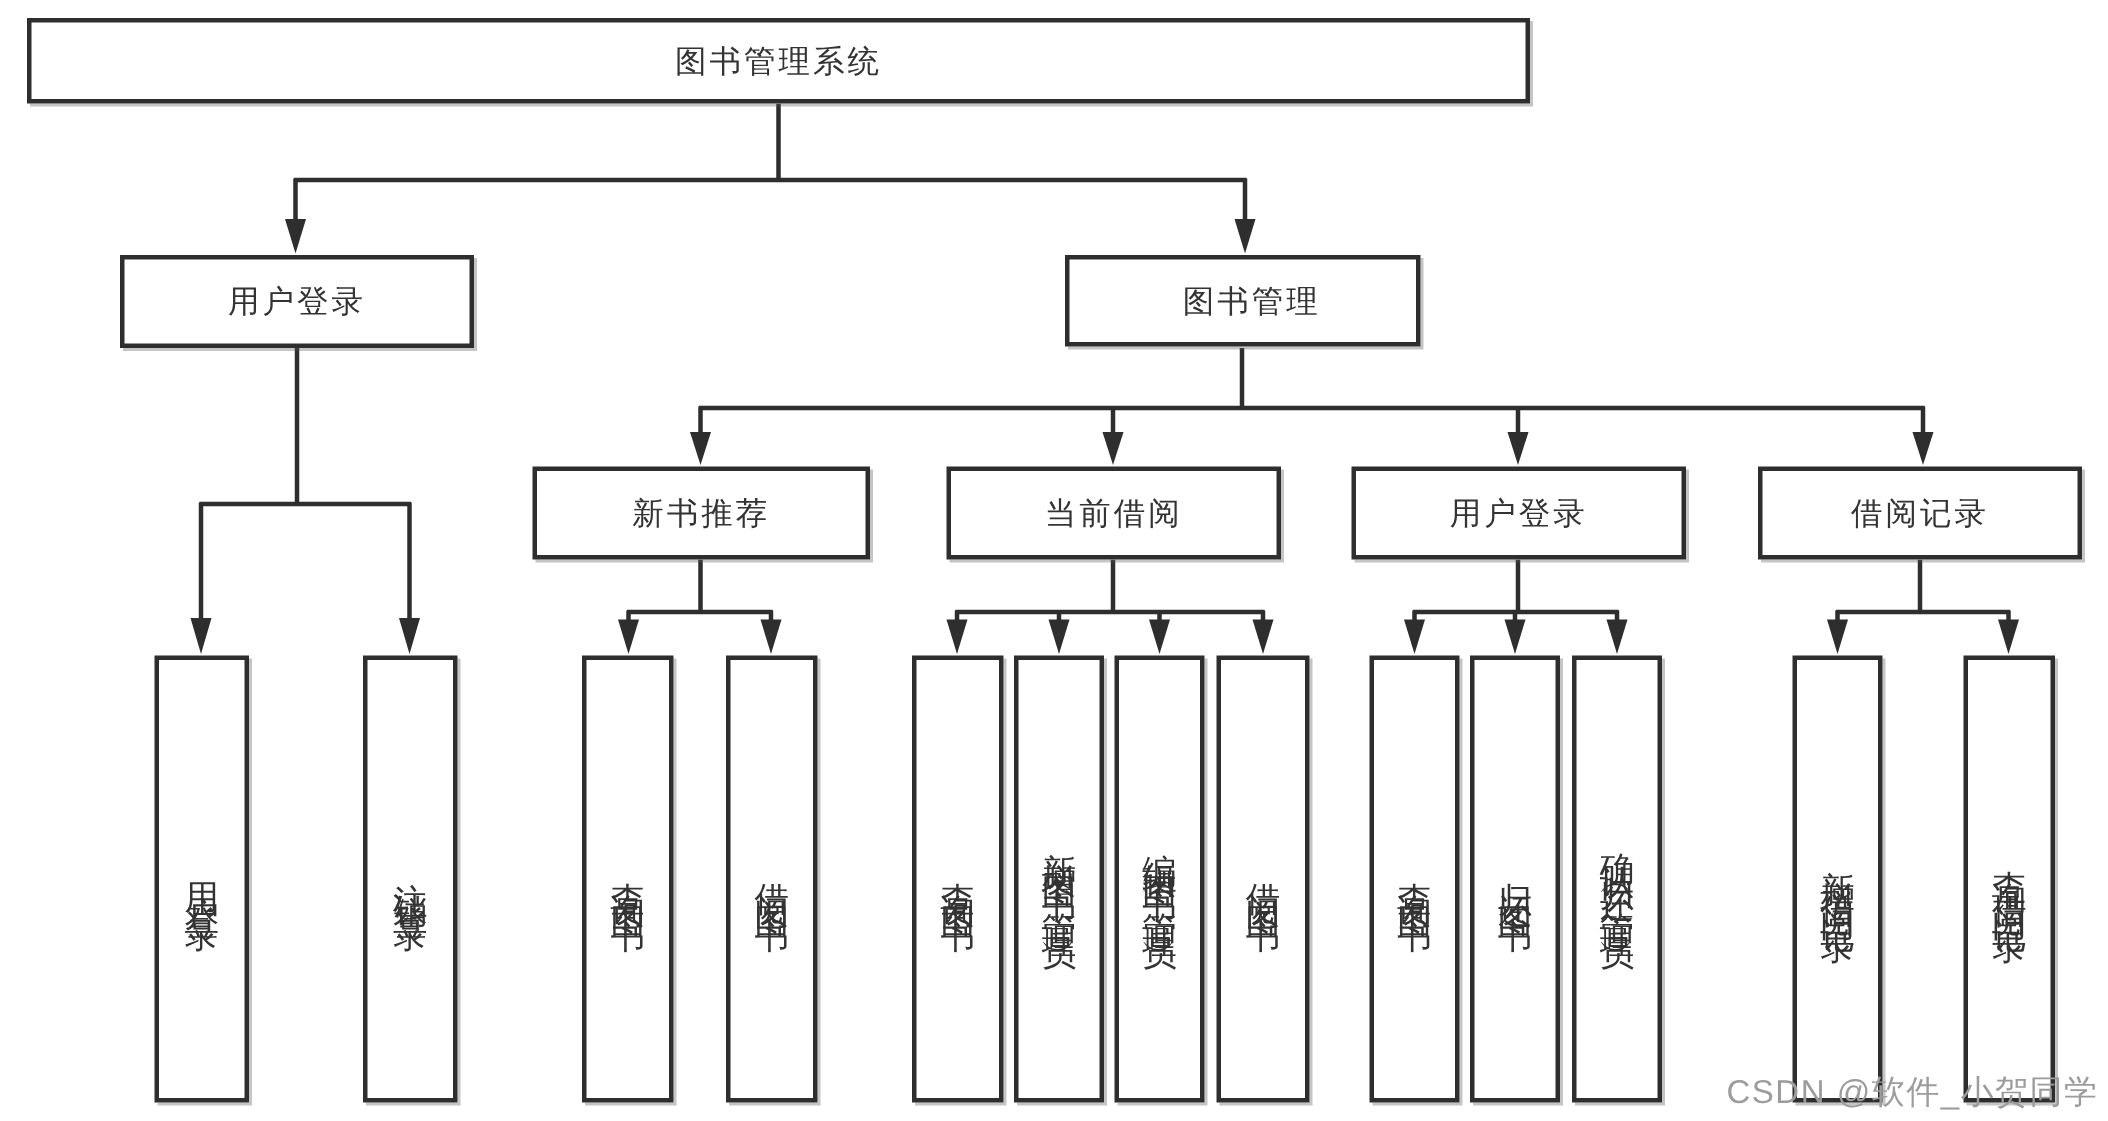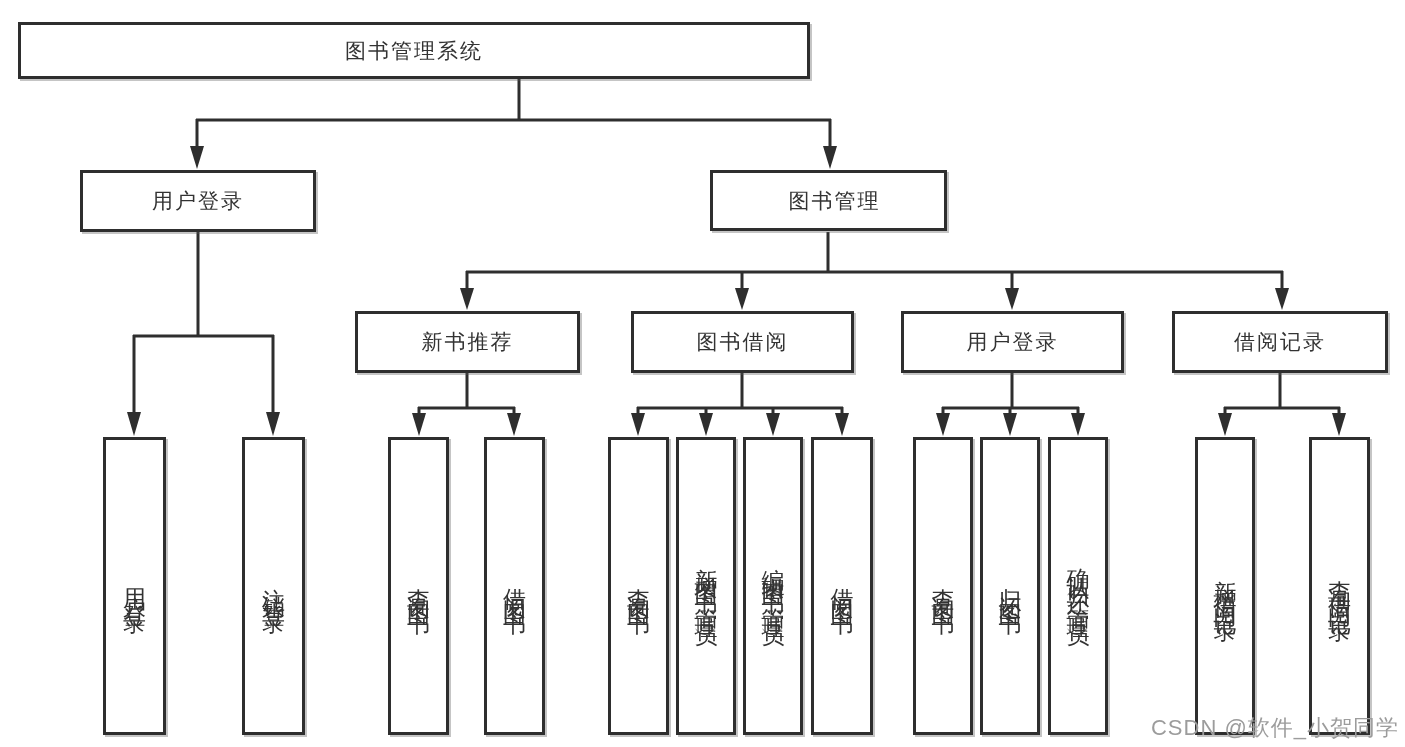--- a/index.html
+++ b/index.html
@@ -105,27 +105,27 @@
       <polygon points="1003,413 1017,413 1010,436"></polygon>
       <polygon points="1071,413 1085,413 1078,436"></polygon>
     </g>
     <g>
       <path d="M1280 373 V409 M1224 408 H1340 M1225 407 V414 M1339 407 V414"></path>
       <polygon points="1218,413 1232,413 1225,436"></polygon>
       <polygon points="1332,413 1346,413 1339,436"></polygon>
     </g>
   </svg>
 
-  <div class="node hnode" style="left:18px; top:22px; width:792px; height:57px;">图书管理系统</div>
+  <div class="node hnode" style="left:18px; top:12px; width:1002px; height:57px;">图书管理系统</div>
 
   <div class="node hnode" style="left:80px; top:170px; width:236px; height:62px;">用户登录</div>
   <div class="node hnode" style="left:710px; top:170px; width:237px; height:61px;padding-left:12px;">图书管理</div>
 
   <div class="node hnode" style="left:355px; top:311px; width:225px; height:62px;">新书推荐</div>
-  <div class="node hnode" style="left:631px; top:311px; width:223px; height:62px;">图书借阅</div>
+  <div class="node hnode" style="left:631px; top:311px; width:223px; height:62px;">当前借阅</div>
   <div class="node hnode" style="left:901px; top:311px; width:223px; height:62px;">用户登录</div>
   <div class="node hnode" style="left:1172px; top:311px; width:216px; height:62px;">借阅记录</div>
 
   <div class="node leaf" style="left:103px; top:437px; width:63px; height:298px;">用户登录</div>
   <div class="node leaf" style="left:242px; top:437px; width:63px; height:298px;">注销登录</div>
 
   <div class="node leaf" style="left:388px; top:437px; width:61px; height:298px;">查询图书</div>
   <div class="node leaf" style="left:484px; top:437px; width:61px; height:298px;">借阅图书</div>
 
   <div class="node leaf" style="left:608px; top:437px; width:61px; height:298px;">查询图书</div>

